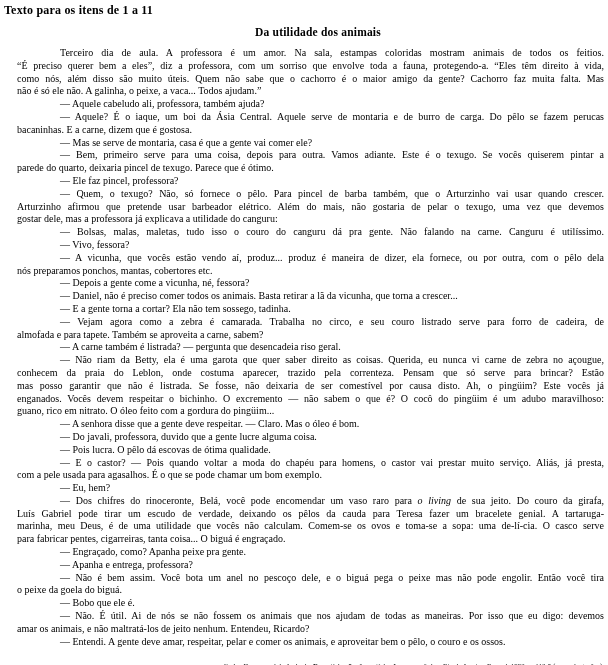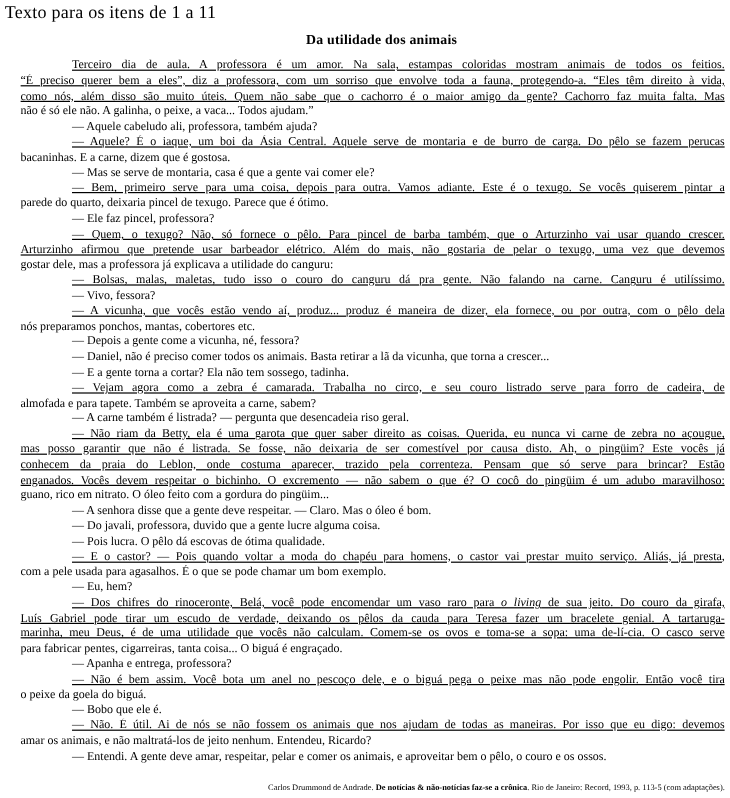--- a/index.html
+++ b/index.html
@@ -6,40 +6,40 @@
   body {
     width: 608px; height: 665px;
     background: #ffffff;
     color: #000000;
     font-family: "Liberation Serif", "DejaVu Serif", serif;
     overflow: hidden;
   }
   .page { width: 608px; height: 665px; position: relative; }
   .instruction {
     margin: 3px 0 0 4px;
-    font-size: 15px;
-    font-weight: normal;
+    font-size: 12px;
+    font-weight: bold;
     letter-spacing: 0.2px;
   }
   .title {
     margin: 8px 0 0 0;
     text-align: center;
     font-size: 11.5px;
     font-weight: bold;
     letter-spacing: 0.2px;
     padding-left: 28px;
   }
   .passage {
     margin: 9px 4px 0 17px;
     font-size: 10px;
     line-height: 12.8px;
   }
   .line { position: relative; height: 12.8px; overflow: hidden; }
   .line.ind { padding-left: 43px; }
-  .line.j { text-align: justify; text-align-last: justify; text-decoration: underline; }
+  .line.j { text-align: justify; text-align-last: justify; }
   .it { font-style: italic; }
   .bd { font-weight: bold; }
   .citation {
     margin: 14px 4px 0 0;
     text-align: right;
     font-size: 7px;
     line-height: 8px;
   }
 </style>
 </head>
@@ -67,34 +67,35 @@
       <div class="line ind"><span>— Vivo, fessora?</span></div>
       <div class="line j ind"><span>— A vicunha, que vocês estão vendo aí, produz... produz é maneira de dizer, ela fornece, ou por outra, com o pêlo dela</span></div>
       <div class="line"><span>nós preparamos ponchos, mantas, cobertores etc.</span></div>
       <div class="line ind"><span>— Depois a gente come a vicunha, né, fessora?</span></div>
       <div class="line ind"><span>— Daniel, não é preciso comer todos os animais. Basta retirar a lã da vicunha, que torna a crescer...</span></div>
       <div class="line ind"><span>— E a gente torna a cortar? Ela não tem sossego, tadinha.</span></div>
       <div class="line j ind"><span>— Vejam agora como a zebra é camarada. Trabalha no circo, e seu couro listrado serve para forro de cadeira, de</span></div>
       <div class="line"><span>almofada e para tapete. Também se aproveita a carne, sabem?</span></div>
       <div class="line ind"><span>— A carne também é listrada? — pergunta que desencadeia riso geral.</span></div>
       <div class="line j ind"><span>— Não riam da Betty, ela é uma garota que quer saber direito as coisas. Querida, eu nunca vi carne de zebra no açougue,</span></div>
+      <div class="line j"><span>conhecem da praia do Leblon, onde costuma aparecer, trazido pela correnteza. Pensam que só serve para brincar? Estão</span></div>
       <div class="line j"><span>mas posso garantir que não é listrada. Se fosse, não deixaria de ser comestível por causa disto. Ah, o pingüim? Este vocês já</span></div>
-      <div class="line j"><span>conhecem da praia do Leblon, onde costuma aparecer, trazido pela correnteza. Pensam que só serve para brincar? Estão</span></div>
       <div class="line j"><span>enganados. Vocês devem respeitar o bichinho. O excremento — não sabem o que é? O cocô do pingüim é um adubo maravilhoso:</span></div>
       <div class="line"><span>guano, rico em nitrato. O óleo feito com a gordura do pingüim...</span></div>
       <div class="line ind"><span>— A senhora disse que a gente deve respeitar. — Claro. Mas o óleo é bom.</span></div>
       <div class="line ind"><span>— Do javali, professora, duvido que a gente lucre alguma coisa.</span></div>
       <div class="line ind"><span>— Pois lucra. O pêlo dá escovas de ótima qualidade.</span></div>
       <div class="line j ind"><span>— E o castor? — Pois quando voltar a moda do chapéu para homens, o castor vai prestar muito serviço. Aliás, já presta,</span></div>
       <div class="line"><span>com a pele usada para agasalhos. É o que se pode chamar um bom exemplo.</span></div>
       <div class="line ind"><span>— Eu, hem?</span></div>
       <div class="line j ind"><span>— Dos chifres do rinoceronte, Belá, você pode encomendar um vaso raro para </span><span class="it">o living</span><span> de sua jeito. Do couro da girafa,</span></div>
       <div class="line j"><span>Luís Gabriel pode tirar um escudo de verdade, deixando os pêlos da cauda para Teresa fazer um bracelete genial. A tartaruga-</span></div>
       <div class="line j"><span>marinha, meu Deus, é de uma utilidade que vocês não calculam. Comem-se os ovos e toma-se a sopa: uma de-lí-cia. O casco serve</span></div>
       <div class="line"><span>para fabricar pentes, cigarreiras, tanta coisa... O biguá é engraçado.</span></div>
+      <div class="line ind"><span>— Engraçado, como? Apanha peixe pra gente.</span></div>
       <div class="line ind"><span>— Apanha e entrega, professora?</span></div>
       <div class="line j ind"><span>— Não é bem assim. Você bota um anel no pescoço dele, e o biguá pega o peixe mas não pode engolir. Então você tira</span></div>
       <div class="line"><span>o peixe da goela do biguá.</span></div>
       <div class="line ind"><span>— Bobo que ele é.</span></div>
       <div class="line j ind"><span>— Não. É útil. Ai de nós se não fossem os animais que nos ajudam de todas as maneiras. Por isso que eu digo: devemos</span></div>
       <div class="line"><span>amar os animais, e não maltratá-los de jeito nenhum. Entendeu, Ricardo?</span></div>
       <div class="line ind"><span>— Entendi. A gente deve amar, respeitar, pelar e comer os animais, e aproveitar bem o pêlo, o couro e os ossos.</span></div>
     </div>
   <div class="citation" id="citation"><span>Carlos Drummond de Andrade. </span><span class="bd">De notícias &amp; não-notícias faz-se a crônica</span><span>. Rio de Janeiro: Record, 1993, p. 113-5 (com adaptações).</span></div>
 </div>

